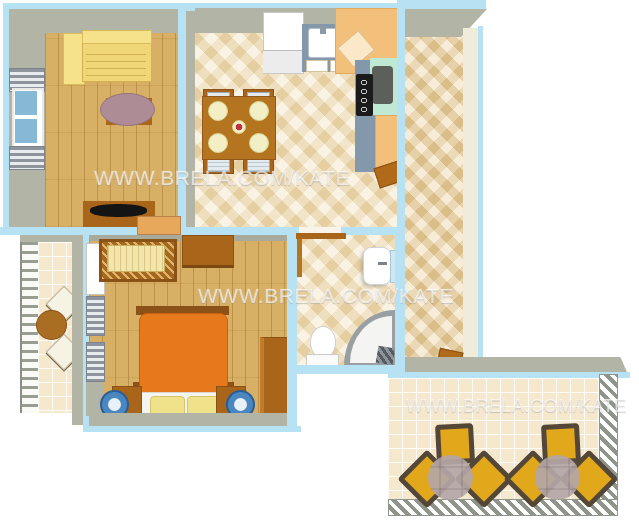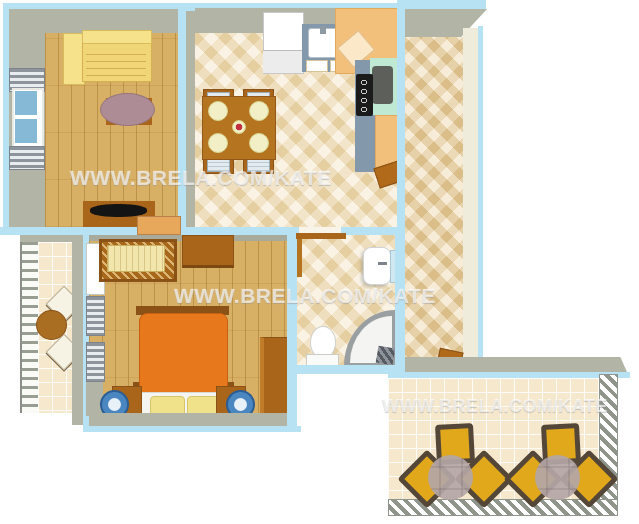--- a/index.html
+++ b/index.html
@@ -36,22 +36,22 @@
   .sofa-part{background:#f6e28a;border:1px solid #d8bc5c;}
   .mattress{background:#f2e6ac;background-image:repeating-linear-gradient(90deg,rgba(170,140,60,.35) 0 1px,transparent 1px 6px);}
   .blinds{background:repeating-linear-gradient(180deg,#8e949c 0 3px,#e8ecee 3px 6px);border:1px solid #7d838b;}
   .duvet{background:var(--bed-orange,#e8781c);border-radius:8px 8px 0 0;border:1px solid #c65f0e;}
   .pillow{background:#f0e28a;border:1px solid #d8c468;border-radius:4px;}
   .stool{border:6px solid var(--stool-blue,#4a86c0);background:#e8f0f8;border-radius:50%;box-shadow:0 0 0 2px #2b5e94;}
   .plate{background:#f2efc6;border:1px solid #d8d490;border-radius:50%;}
   .t-chair{background:var(--chair-yellow,#e2a81c);border:5px solid #544738;border-radius:4px;}
   .b-chair{background:#f6f2e4;border:1px solid #b9ae95;transform:rotate(45deg);box-shadow:1px 1px 0 #6b5436;}
   .cushion{background:#e3ebee;background-image:repeating-linear-gradient(0deg,rgba(120,150,170,.4) 0 1px,transparent 1px 4px);border:1px solid #9aacb8;}
-  .wm{color:var(--watermark,rgba(255,255,255,.62));font-weight:bold;letter-spacing:.5px;white-space:nowrap;
-      text-shadow:0 1px 1px rgba(130,130,130,.4),0 0 2px rgba(255,255,255,.3);}
+  .wm{color:var(--watermark,rgba(255,255,255,.62));font-weight:normal;letter-spacing:.5px;white-space:nowrap;
+      text-shadow:0 1px 1px rgba(130,130,130,.4),0 0 2px rgba(255,255,255,.3);margin-left:24px;}
 </style>
 </head>
 <body>
 
 <div id="plan">
 
   <div class="abs blue" style="left:3px;top:3px;width:187px;height:231px;"></div>
   <div class="abs wall" style="left:9px;top:9px;width:175px;height:219px;"></div>
   <div class="abs wood" style="left:45px;top:33px;width:137px;height:194px;"></div>
 

